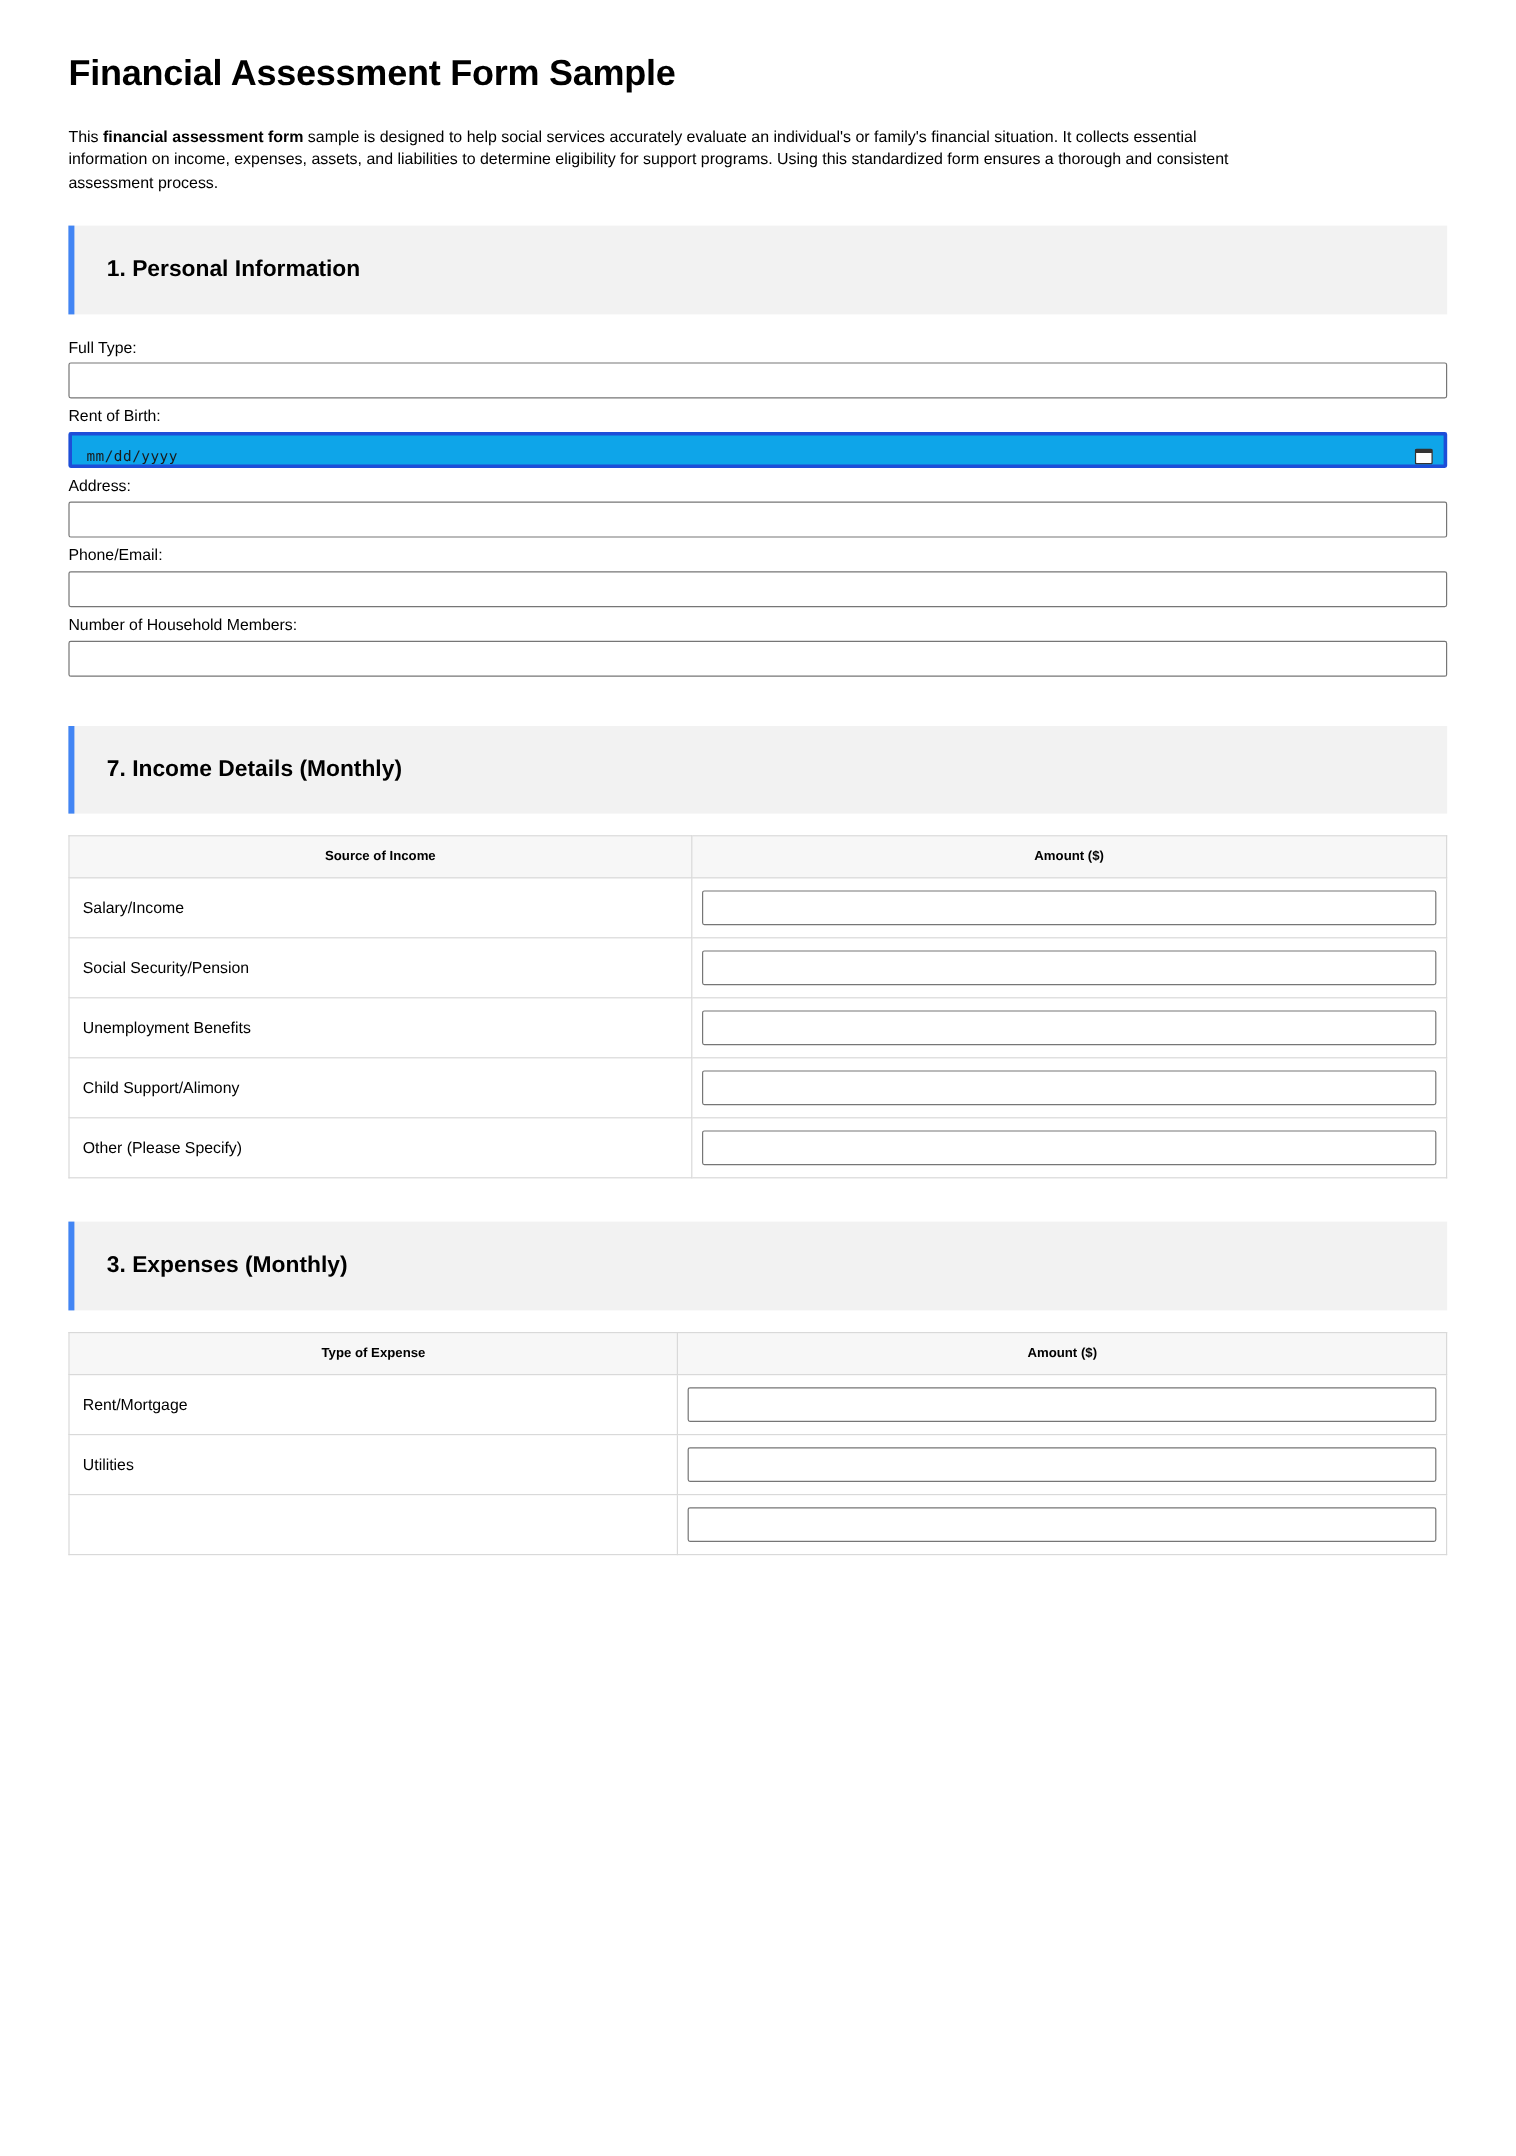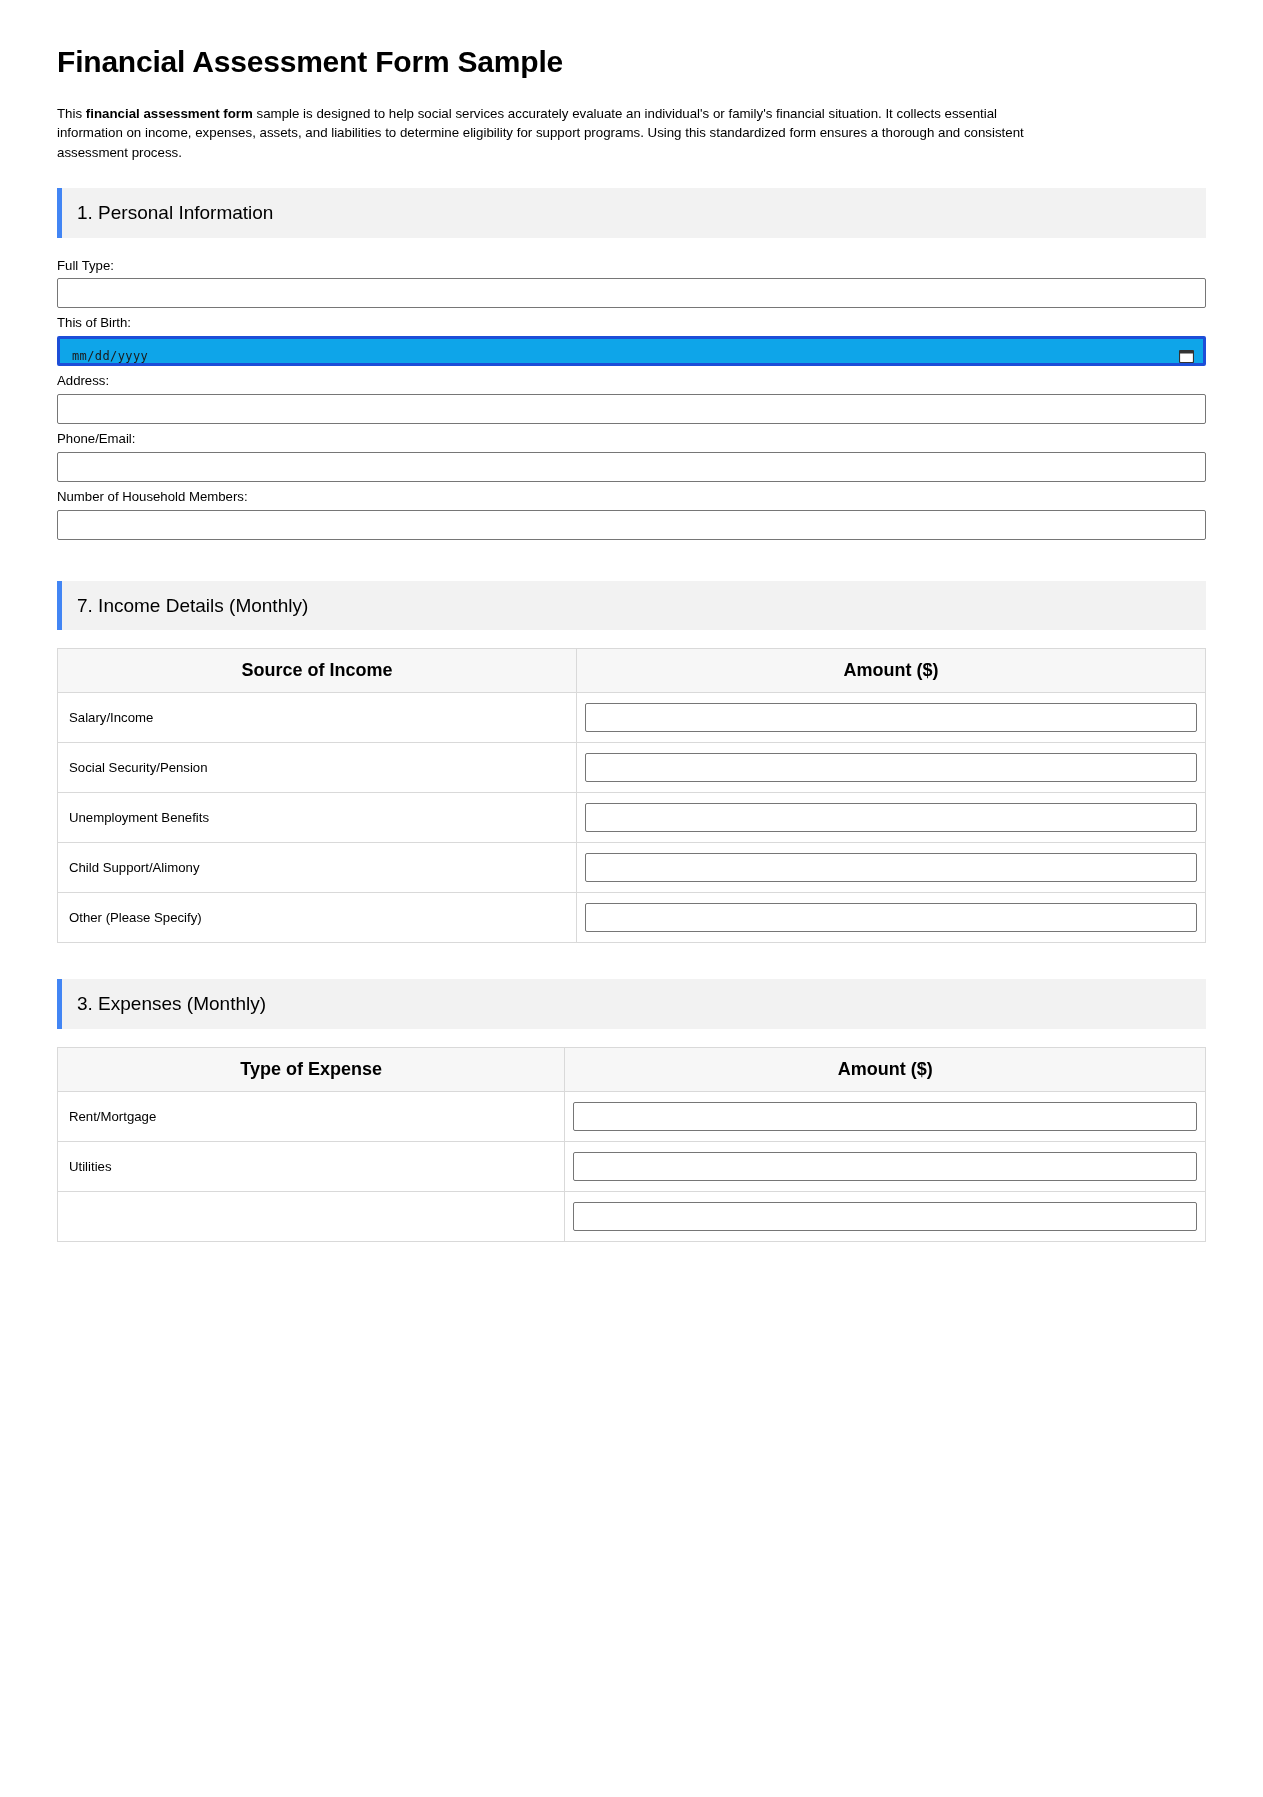--- a/index.html
+++ b/index.html
@@ -38,23 +38,23 @@
   }
   .intro strong { font-weight: bold; }
 
   .section-header {
     background: #f2f2f2;
     border-left: 5px solid #4285f4;
     padding: 12px 0 12px 14px;
     margin: 0 0 18px 0;
   }
   .section-header h2 {
-    margin: 1px;
+    margin: 13px;
     font-size: 19px;
-    font-weight: normal;
+    font-weight: bold;
     line-height: 1.25;
     color: #000;
   }
 
   .field-group { margin-bottom: 5px; }
   .field-label {
     display: block;
     font-size: 13.2px;
     line-height: 1.5;
     margin: 0 0 3px 0;
@@ -101,21 +101,21 @@
 
   table.grid {
     width: 100%;
     border-collapse: collapse;
     table-layout: fixed;
     border: 1px solid #d9d9d9;
   }
   table.grid th {
     background: #f7f7f7;
     border: 1px solid #d9d9d9;
-    font-size: 18px;
+    font-size: 11px;
     font-weight: bold;
     text-align: center;
     padding: 11px 6px;
     color: #000;
   }
   table.grid td {
     border: 1px solid #d9d9d9;
     padding: 12px 10px;
     font-size: 13.2px;
     color: #000;
@@ -153,21 +153,21 @@
   <div class="section-header">
     <h2>1. Personal Information</h2>
   </div>
 
   <div class="field-group">
     <label class="field-label">Full Type:</label>
     <input class="text-input" type="text" value="" style="">
   </div>
 
   <div class="field-group">
-    <label class="field-label">This of Birth:</label>
+    <label class="field-label">Rent of Birth:</label>
     <div class="date-input">
       <span class="date-placeholder">mm/dd/yyyy</span>
       <svg class="cal-icon" viewBox="0 0 15 14">
         <rect x="0.5" y="1.5" width="14" height="12" rx="1" fill="#ffffff" stroke="#333333" stroke-width="1.2"></rect>
         <rect x="0.5" y="1.5" width="14" height="3" fill="#333333"></rect>
       </svg>
     </div>
   </div>
 
   <div class="field-group">

